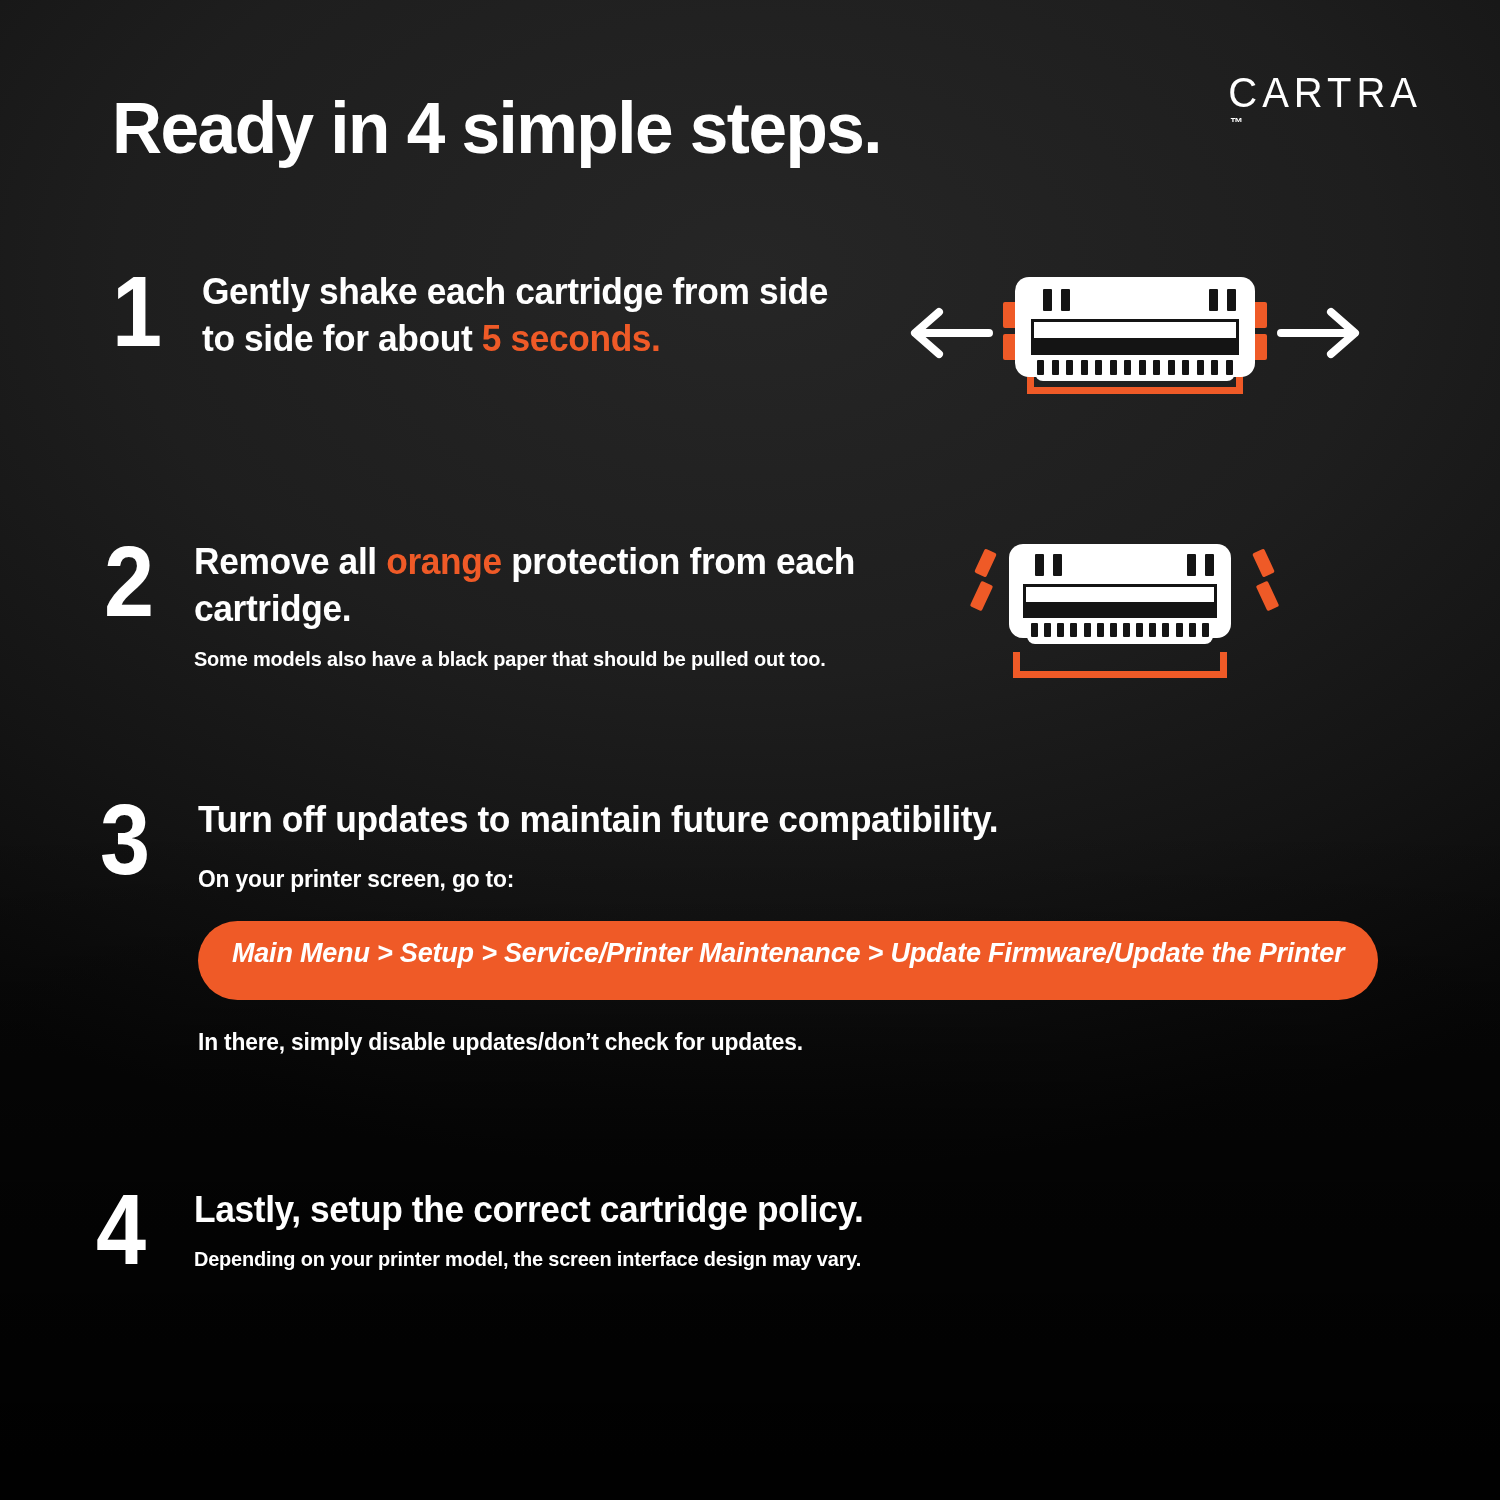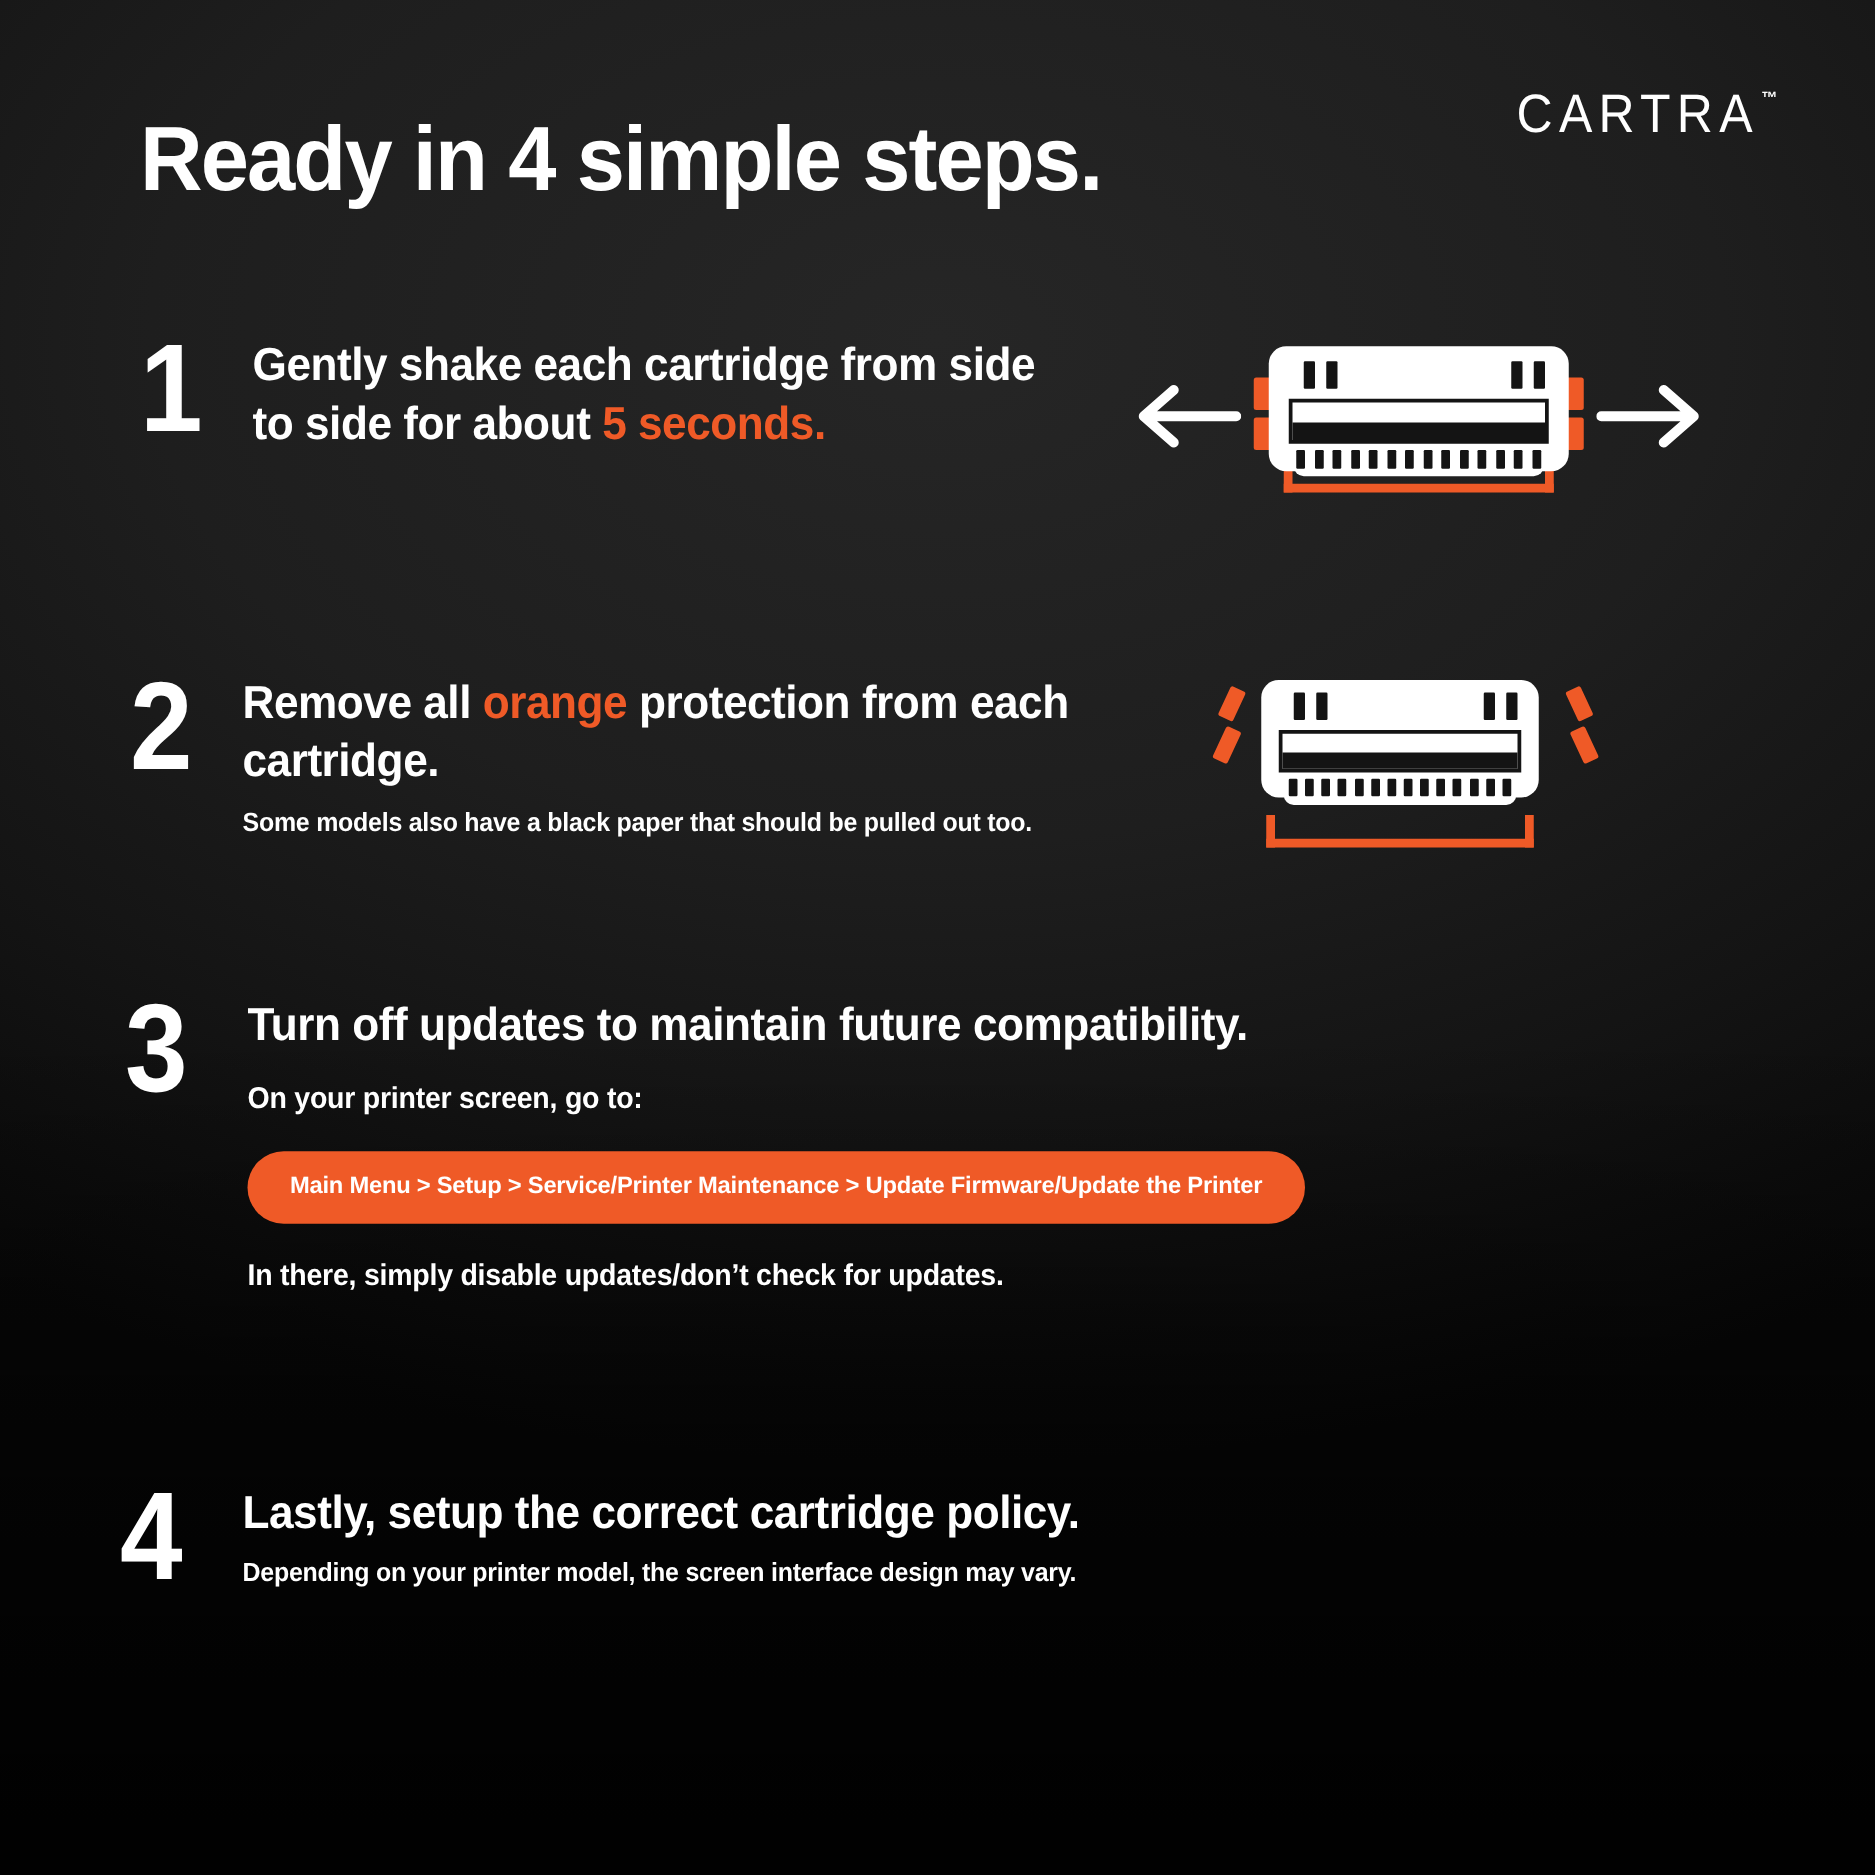--- a/index.html
+++ b/index.html
@@ -30,20 +30,21 @@
   .page > * { position: relative; z-index: 2; }
 
   
   .logo {
     position: absolute;
     top: 68px;
     right: 78px;
     display: flex;
     align-items: flex-start;
     letter-spacing: 5px;
+    flex-direction: column;
   }
   .logo-word {
     font-family: "Liberation Sans", sans-serif;
     font-size: 40px;
     font-weight: 400;
     color: #ffffff;
     transform: scaleY(1.08);
     transform-origin: top left;
   }
   .logo-tm {
@@ -105,26 +106,27 @@
     letter-spacing: -0.2px;
     transform: scaleX(0.95);
     transform-origin: left top;
   }
 
   
   .pill {
     background: #ef5a27;
     border-radius: 40px;
     color: #ffffff;
-    font-size: 19px;
-    font-weight: 700;
+    font-size: 27px;
+    font-weight: 700;
+    font-style: italic;
     letter-spacing: -0.2px;
     display: inline-flex;
     align-items: center;
-    padding: 17px 34px 19px 34px;
+    padding: 17px 34px 31px 34px;
     white-space: nowrap;
   }
 
   
   #step1 { top: 268px; left: 112px; width: 760px; }
   
   #step2 { top: 538px; left: 104px; width: 830px; }
   
   #step3 { top: 796px; left: 100px; width: 1320px; }
   

